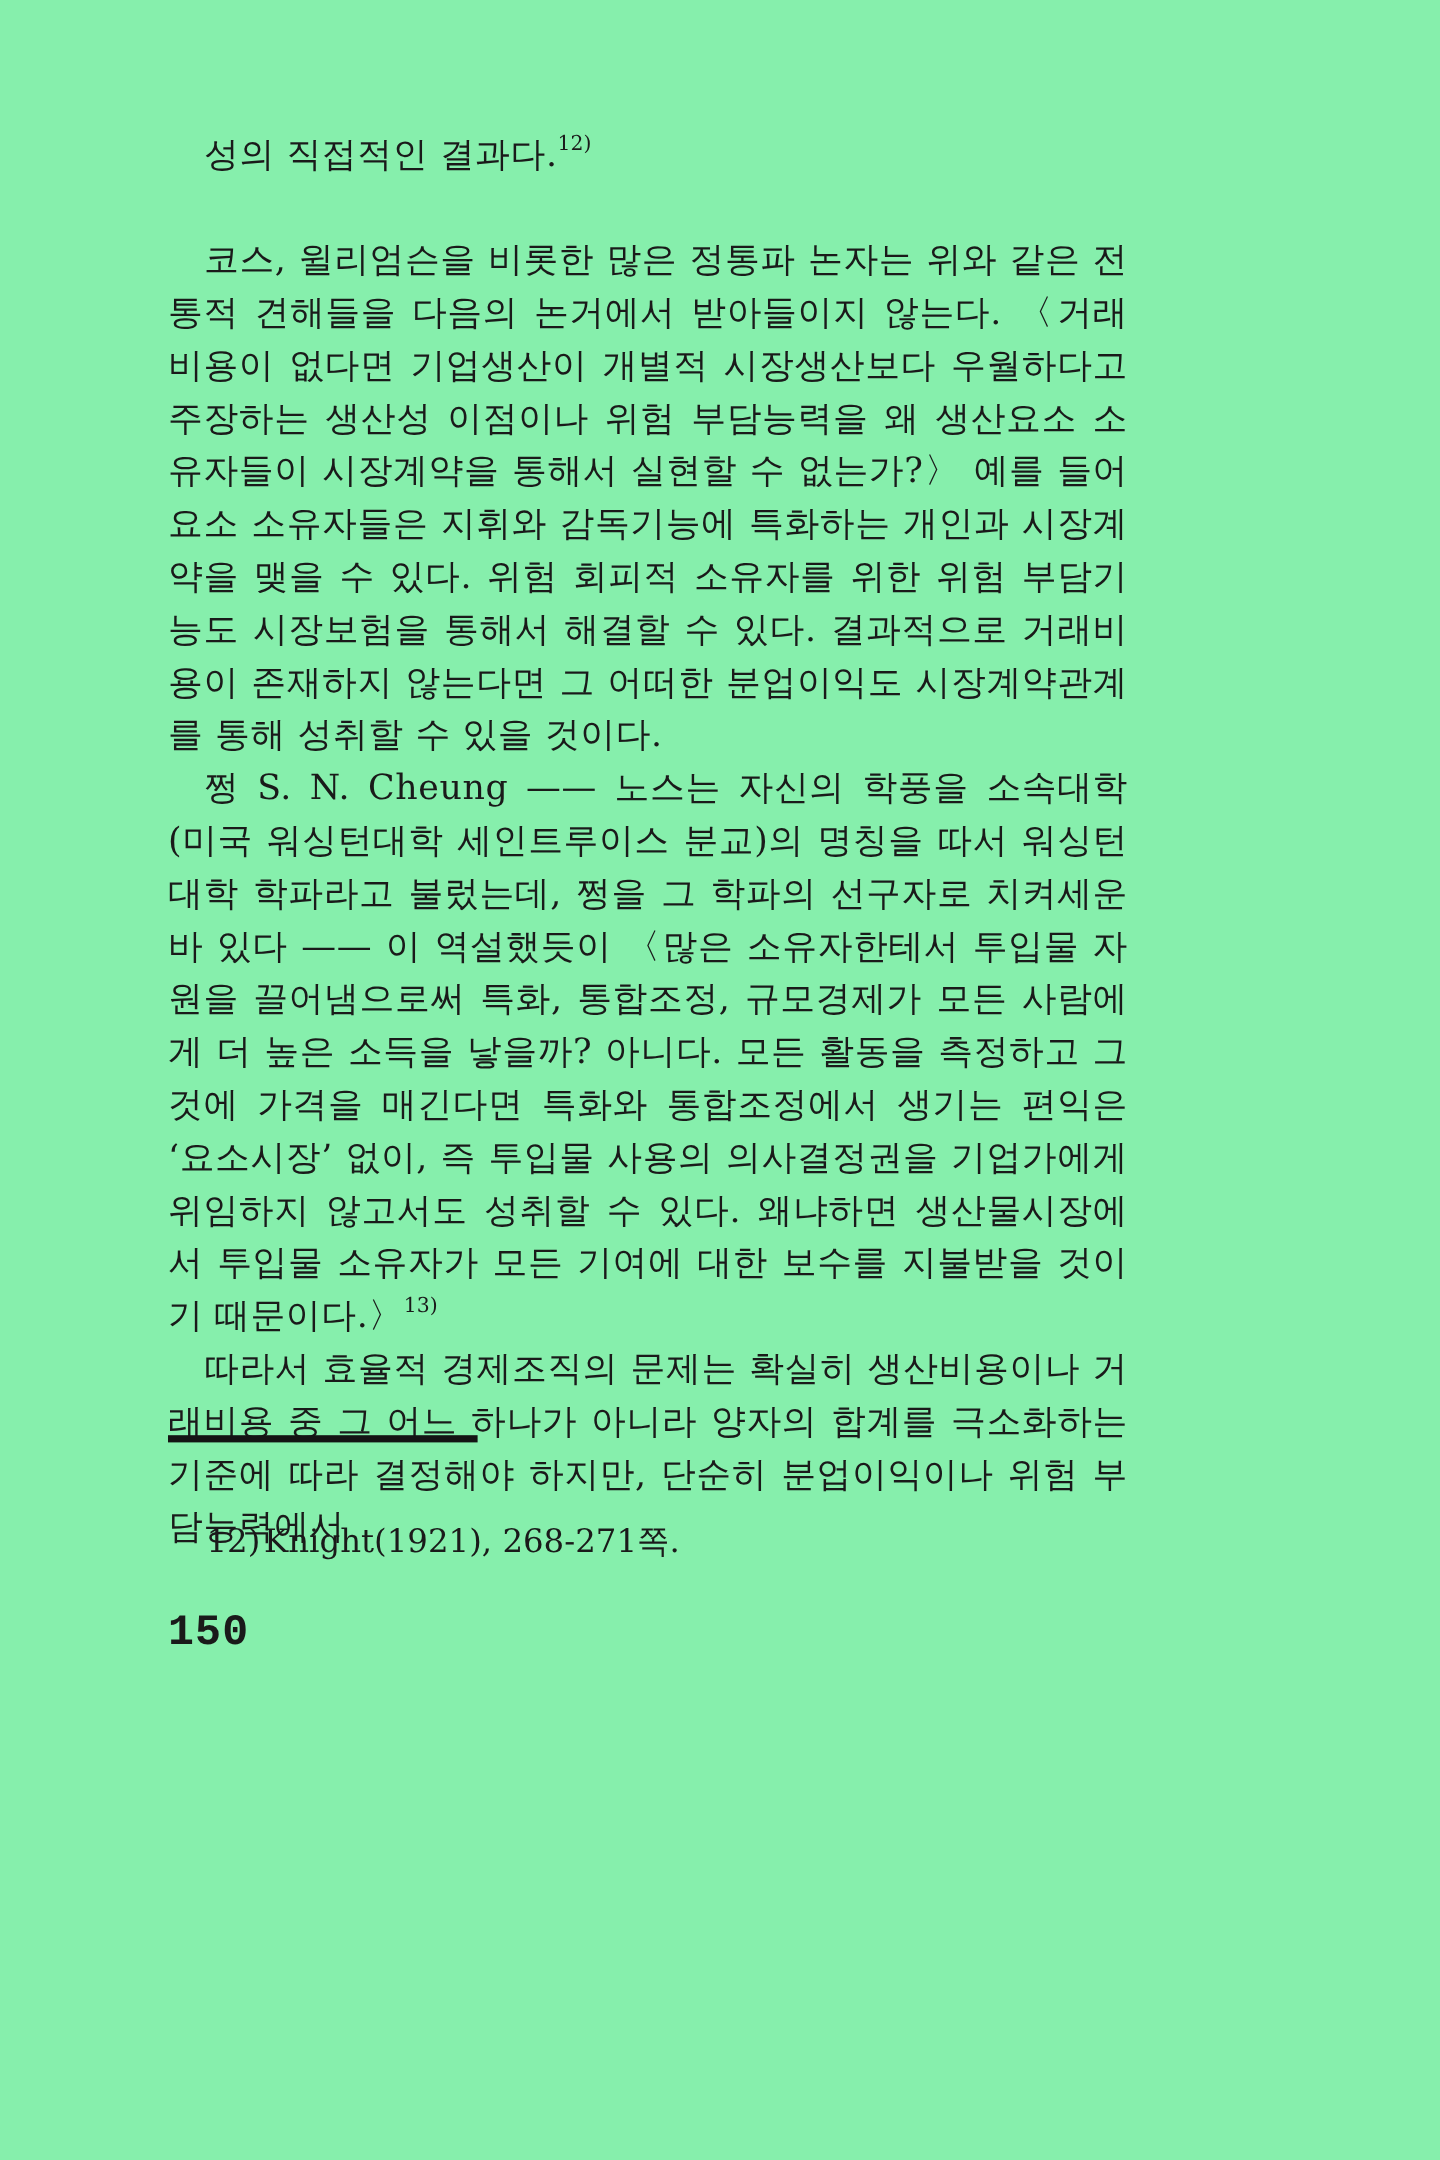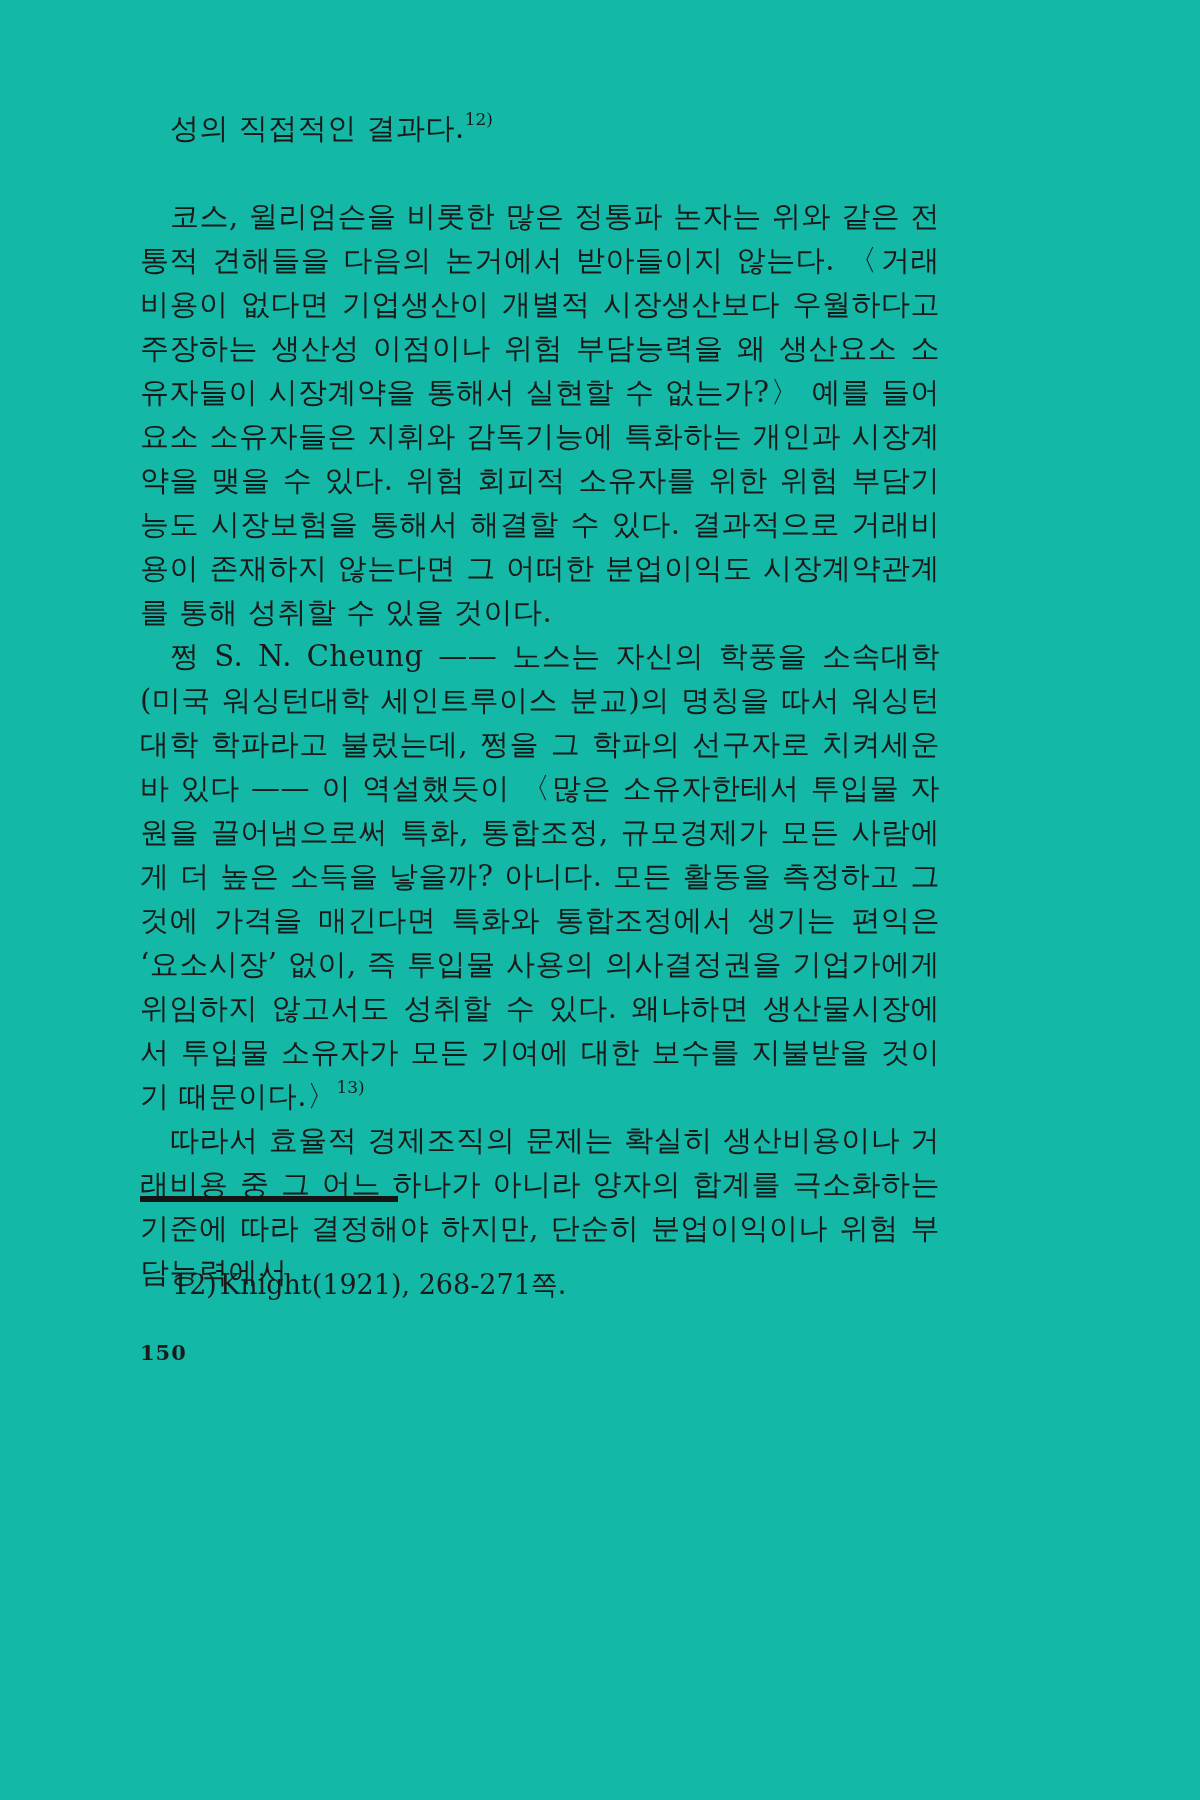--- a/index.html
+++ b/index.html
@@ -5,21 +5,21 @@
   html, body {
     margin: 0;
     padding: 0;
     background: #e9e9e9;
   }
   .page {
     position: relative;
     width: 1200px;
     height: 1800px;
     margin: 0 auto;
-    background: #14b8a6;
+    background: #86efac;
     font-family: "DejaVu Serif", "Liberation Serif", serif;
     color: #1a1a1a;
     overflow: hidden;
   }
   .text-block {
     position: absolute;
     left: 140px;
     top: 106px;
     width: 800px;
     font-size: 29px;
@@ -68,23 +68,24 @@
     text-indent: 0;
     width: 48px;
   }
   .fn-italic {
     font-style: italic;
   }
   .page-number {
     position: absolute;
     left: 140px;
     top: 1340px;
-    font-size: 21px;
+    font-size: 36px;
     font-weight: bold;
     letter-spacing: 1px;
+    font-family: Liberation Mono, monospace;
   }
 </style>
 </head>
 <body>
 
 <div class="page">
 
   <div class="text-block">
 
     <p class="para opening"><span>성의 직접적인 결과다.</span><sup class="fnref">12)</sup></p>

